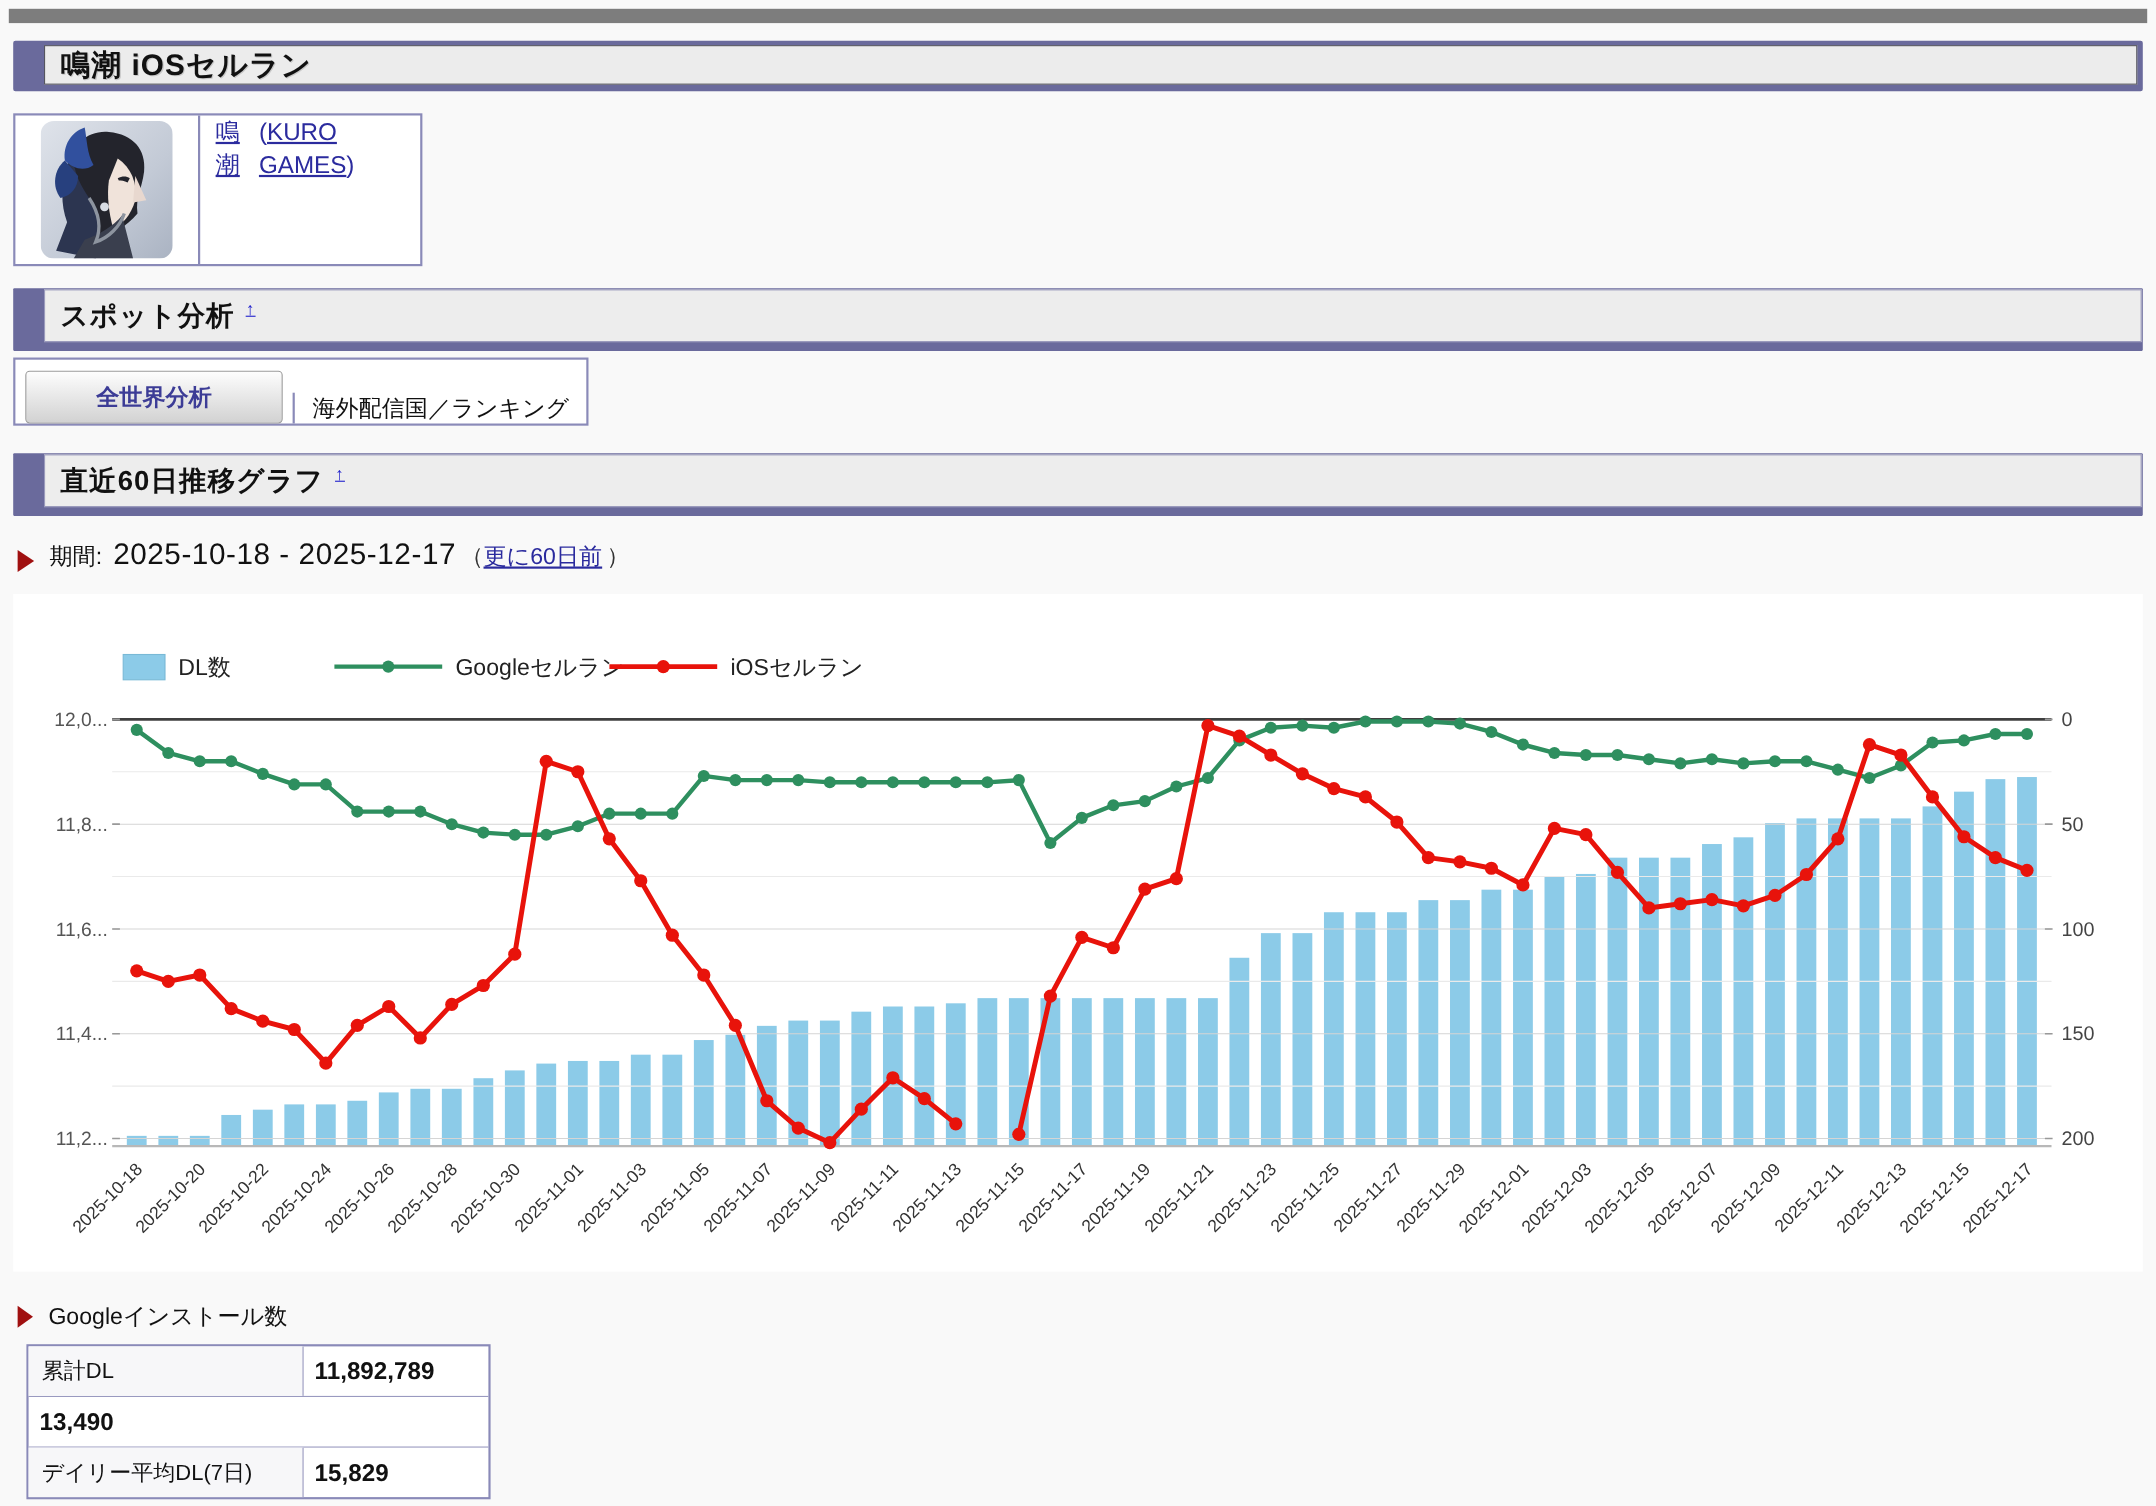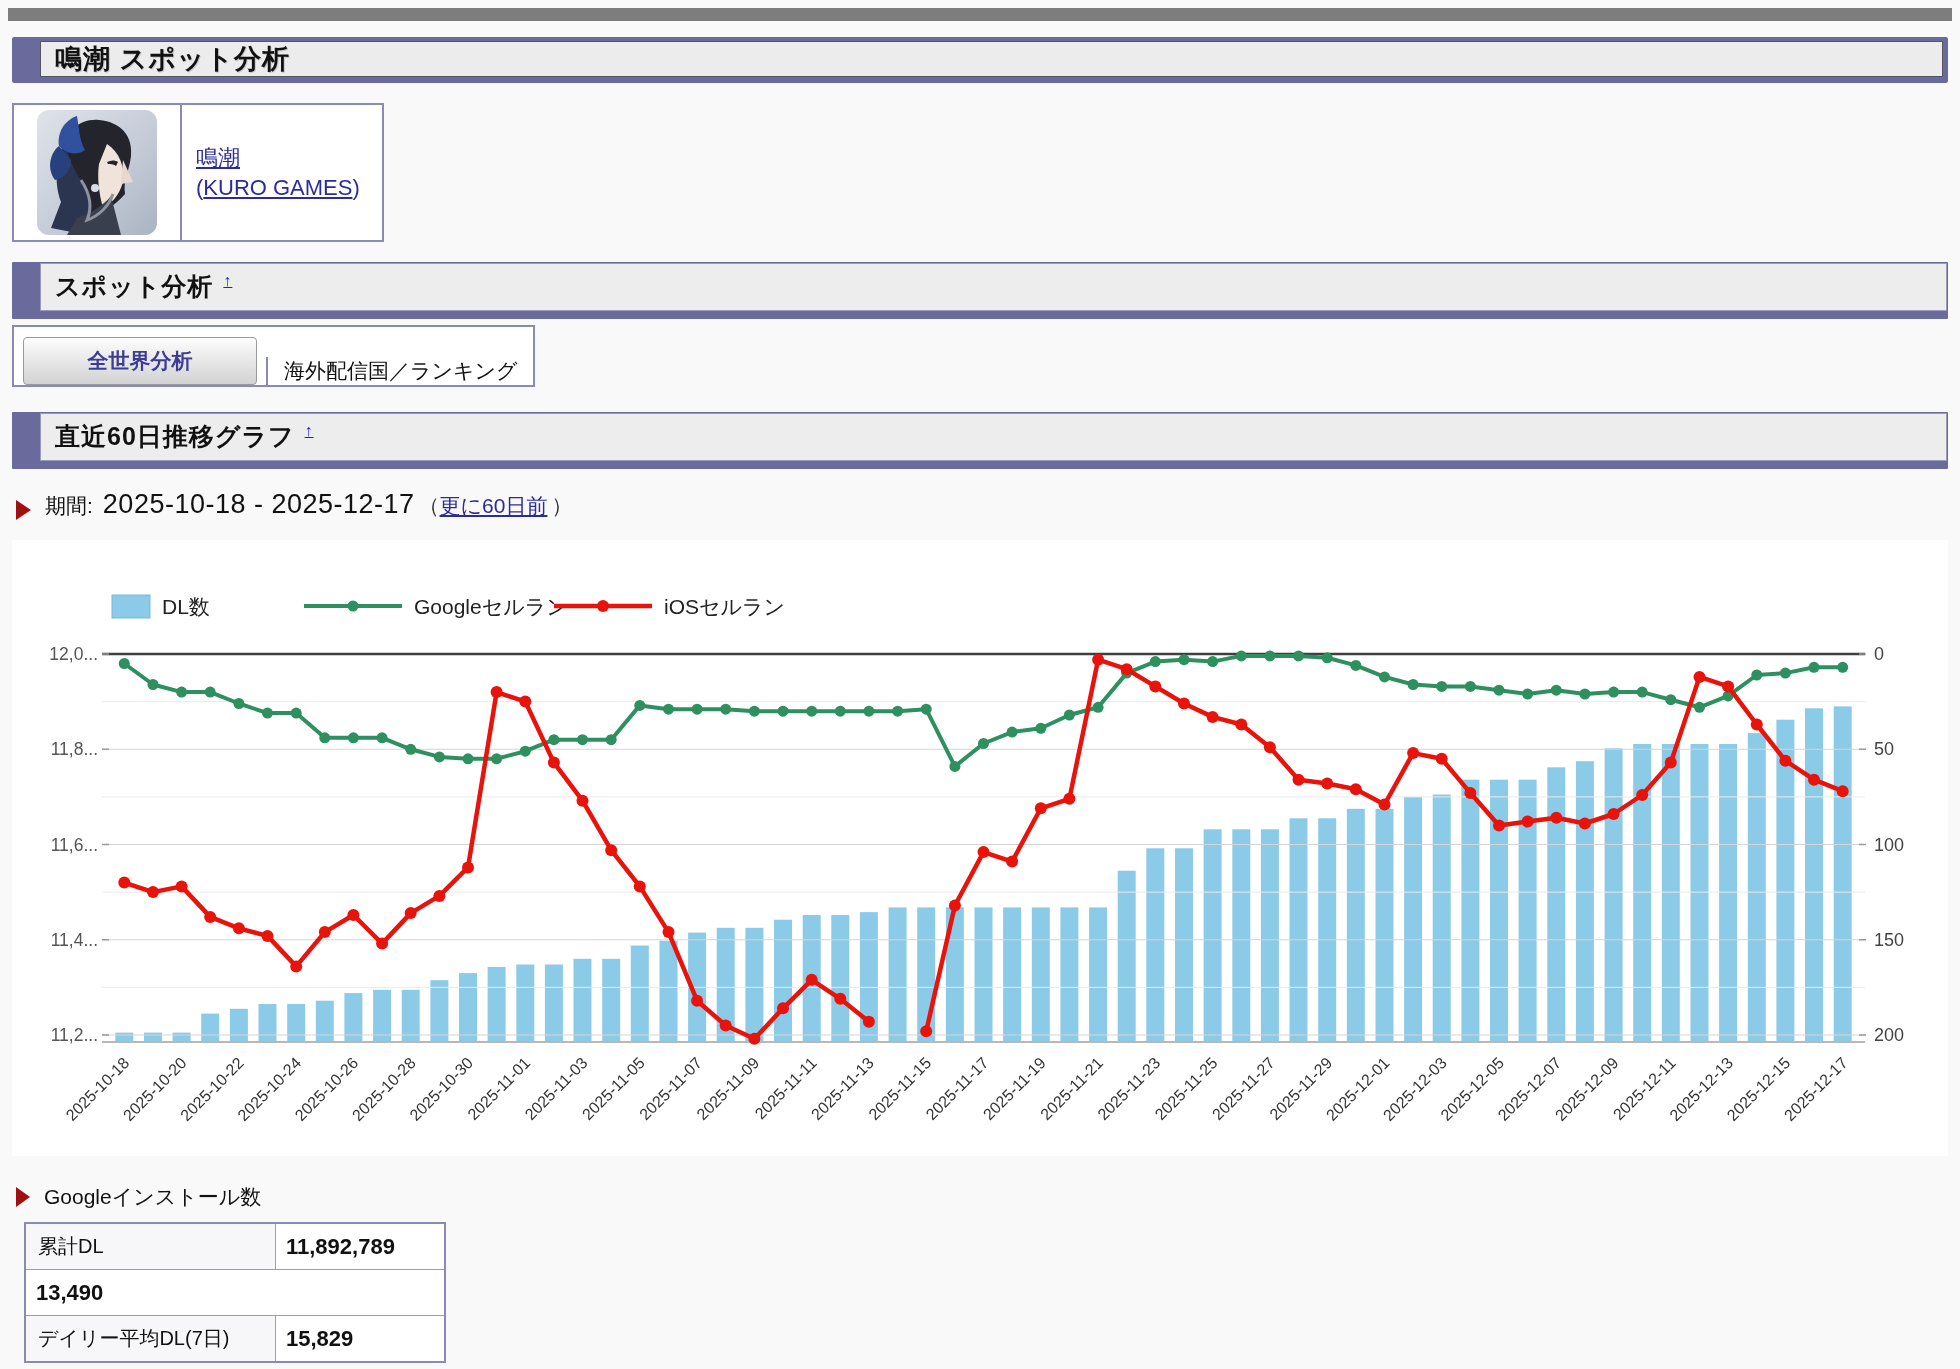--- a/index.html
+++ b/index.html
@@ -10,21 +10,21 @@
   }
   a{color:#2b2b9e;}
   .topbar{position:absolute;left:8px;top:8px;width:1944px;height:13px;background:#7d7d7d;}
   
   .titlebar{position:absolute;left:12px;top:37px;width:1936px;height:46px;background:#6a6a9c;border-radius:2px;}
   .titlebar-inner{position:absolute;left:28px;top:4px;right:5px;bottom:6px;background:#ececec;border:1px solid #55555f;
     display:flex;align-items:center;padding:0 14px;font-size:27px;font-weight:bold;letter-spacing:1px;text-shadow:1px 1px 0 #c9c9c9;}
   
   .appbox{position:absolute;left:12px;top:103px;width:368px;height:135px;background:#fff;border:2px solid #8a8ab8;display:flex;}
   .appbox-icon-cell{width:166px;border-right:2px solid #8a8ab8;display:flex;align-items:center;justify-content:center;}
-  .appbox-links{flex:1;display:flex;flex-direction:column;justify-content:center;padding-left:14px;font-size:22px;line-height:1.35;}
+  .appbox-links{flex:1;display:flex;justify-content:center;padding-left:14px;font-size:22px;line-height:1.35;}
   .paren{color:#2b2b9e;text-decoration:none;}
   
   .secbar{position:absolute;left:12px;width:1936px;background:#6a6a9c;padding:0;border-radius:1px;}
   .secbar-inner{margin:1px 1px 8px 28px;background:#ededed;border:1px solid #9a9abc;
     padding:6px 14px 7px 14px;font-size:25px;font-weight:bold;letter-spacing:1px;}
   .sec-anchor{font-size:16px;color:#2222cc;text-decoration:underline;vertical-align:super;margin-left:10px;font-weight:bold;}
   #sec-spot{top:262px;}
   #sec-graph{top:412px;}
   
   .tabrow{position:absolute;left:12px;top:325px;background:#fff;border:2px solid #8a8ab8;display:flex;align-items:flex-end;height:62px;box-sizing:border-box;}
@@ -50,21 +50,21 @@
   .stats-row:last-child{border-bottom:none;}
   .stats-label{width:250px;background:#f7f7f9;border-right:1px solid #9a9ac0;display:flex;align-items:center;padding-left:12px;font-size:20px;box-sizing:border-box;}
   .stats-value{flex:1;display:flex;align-items:center;padding-left:10px;font-size:22px;font-weight:bold;}
 </style>
 </head>
 <body>
 
 <div class="topbar"></div>
 
 <div class="titlebar">
-  <div class="titlebar-inner">鳴潮 スポット分析</div>
+  <div class="titlebar-inner">鳴潮 iOSセルラン</div>
 </div>
 
 <div class="appbox">
   <div class="appbox-icon-cell">
     <svg width="120" height="125" viewBox="0 0 120 125">
       <defs>
         <linearGradient id="icbg" x1="0" y1="0" x2="1" y2="1">
           <stop offset="0" stop-color="#dfe3ea"></stop>
             <stop offset="0.6" stop-color="#c3cad6"></stop>
             <stop offset="1" stop-color="#aab3c2"></stop>

